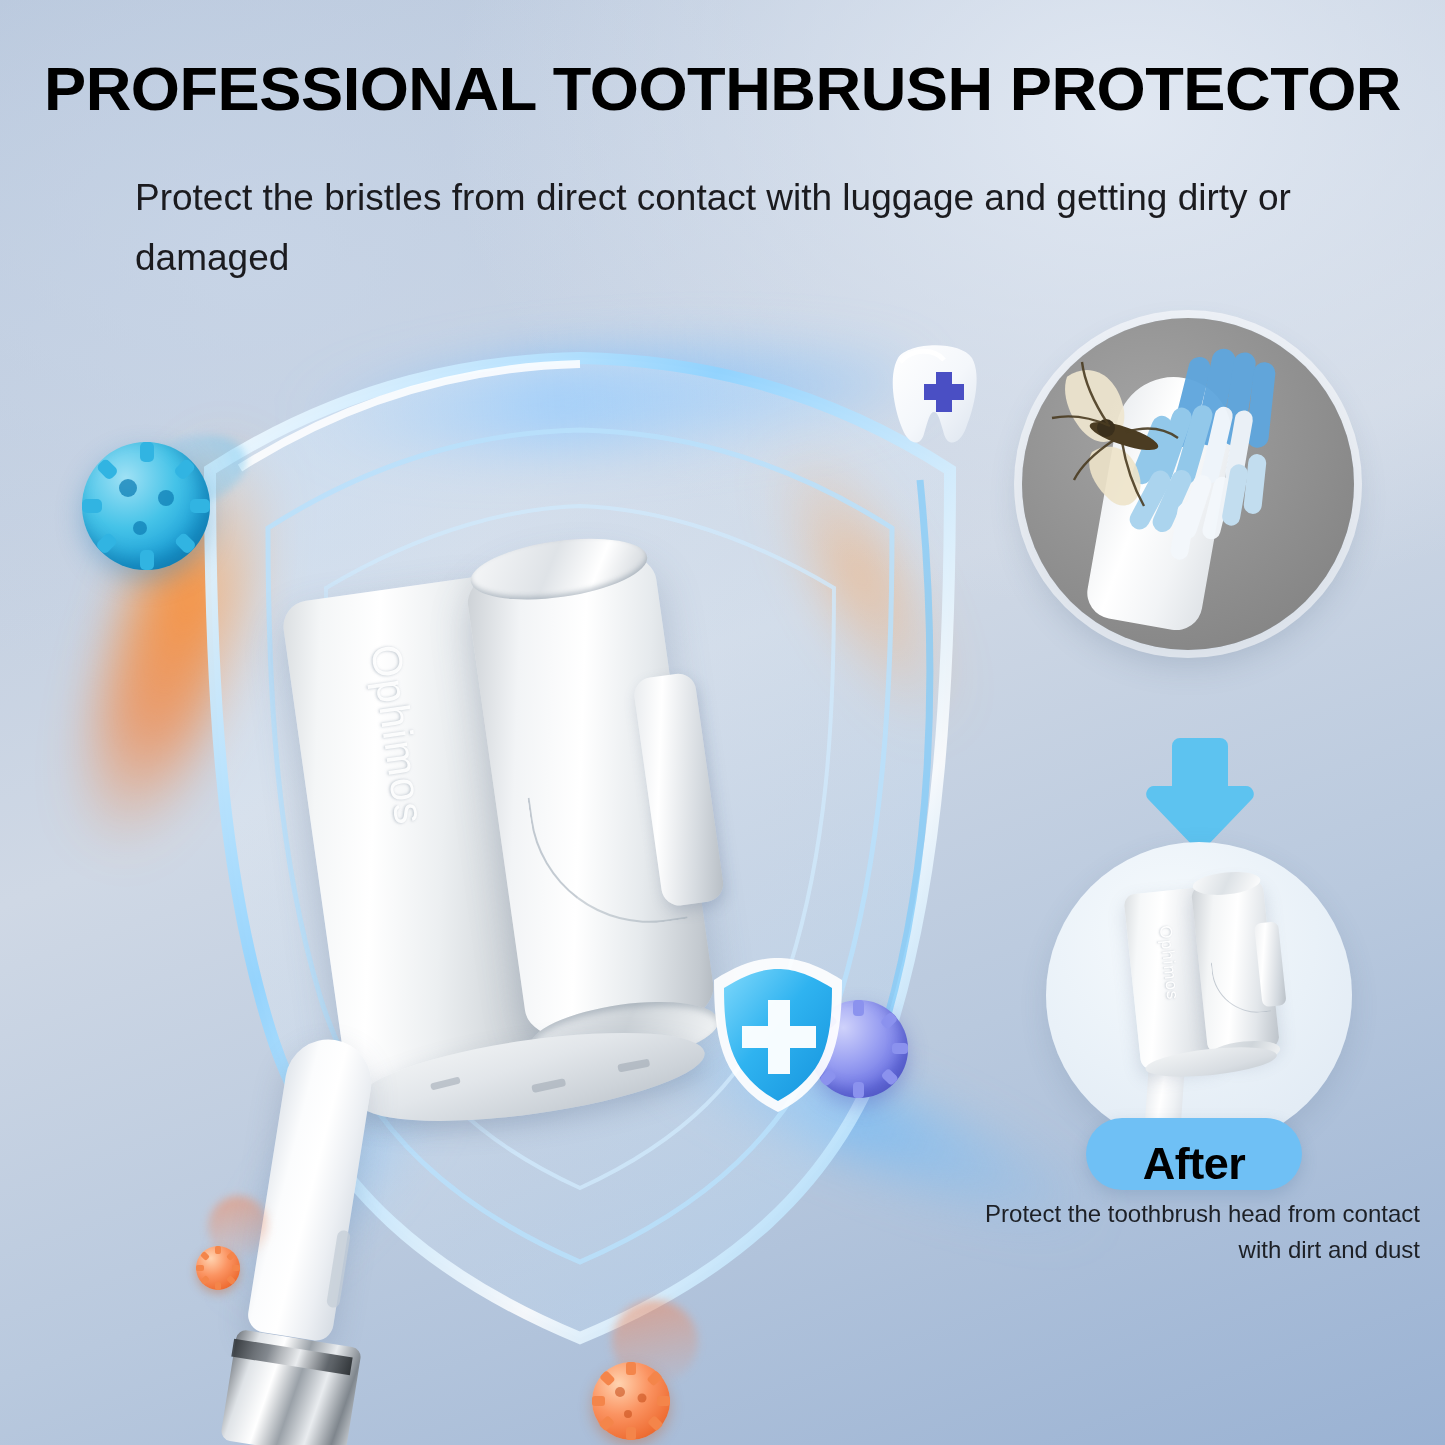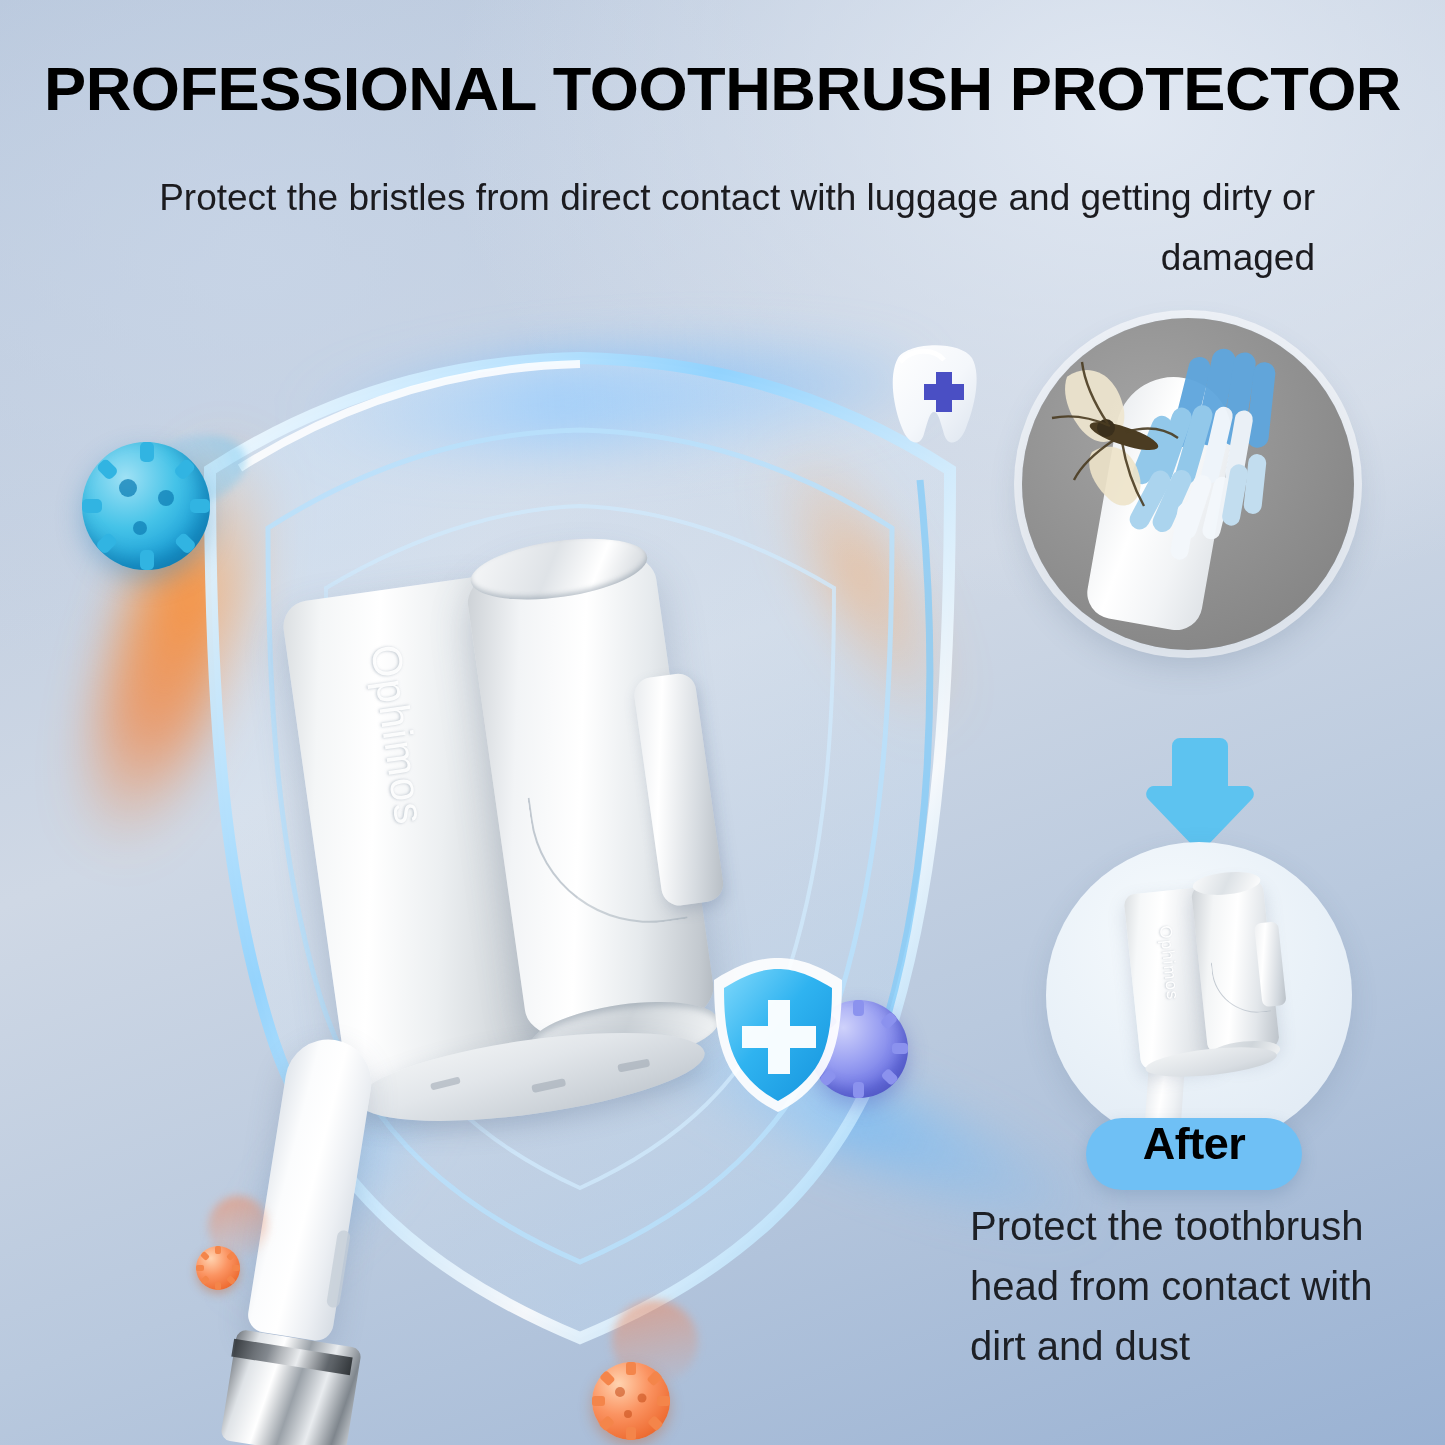--- a/index.html
+++ b/index.html
@@ -17,21 +17,21 @@
   }
 
   
   .title{
     position:absolute;left:0;top:58px;width:1445px;text-align:center;
     font-weight:700;font-size:62px;letter-spacing:-.5px;color:#000;
     transform:scaleX(1.02);transform-origin:center;
     white-space:nowrap;line-height:1;
   }
   .subtitle{
-    position:absolute;left:135px;top:168px;width:1180px;text-align:right;
+    position:absolute;left:135px;top:168px;width:1180px;text-align:left;
     font-size:37px;color:#1b1b1f;line-height:1.62;font-weight:400;
   }
 
   
   .streak{position:absolute;border-radius:50%;filter:blur(26px);pointer-events:none;}
   .streak-orange1{left:120px;top:430px;width:110px;height:430px;
     background:linear-gradient(180deg,rgba(255,150,60,0) 0%,rgba(255,138,40,.85) 35%,rgba(255,110,20,.55) 70%,rgba(255,150,60,0) 100%);
     transform:rotate(18deg);}
   .streak-orange2{left:830px;top:420px;width:70px;height:330px;
     background:linear-gradient(180deg,rgba(255,170,80,0) 0%,rgba(255,150,60,.55) 45%,rgba(255,170,80,0) 100%);
@@ -226,27 +226,27 @@
   .mini-brush{
     position:absolute;left:1146px;top:1055px;width:36px;height:104px;
     border-radius:6px;
     background:linear-gradient(95deg,#e6eaee 0%,#ffffff 40%,#eef1f4 72%,#dbe0e6 100%);
     transform:rotate(4deg);
   }
 
   .after-pill{
     position:absolute;left:1086px;top:1118px;width:216px;height:72px;border-radius:36px;
     background:#6fc0f5;box-shadow:0 6px 16px rgba(70,110,150,.22);
-    display:flex;align-items:flex-start;justify-content:center;
+    display:flex;align-items:flex-end;justify-content:center;
   }
   .after-pill span{font-size:45px;font-weight:700;color:#000;letter-spacing:-.5px;}
 
   .after-caption{
-    position:absolute;left:970px;top:1196px;width:450px;text-align:left;
-    font-size:40px;color:#1d2026;line-height:1.5;
+    position:absolute;left:970px;top:1196px;width:450px;text-align:right;
+    font-size:24px;color:#1d2026;line-height:1.5;
   }
 </style>
 </head>
 <body>
 
 <div id="stage">
 
   <div class="streak streak-orange1"></div>
   <div class="streak streak-orange2"></div>
   <div class="streak streak-blue1"></div>

